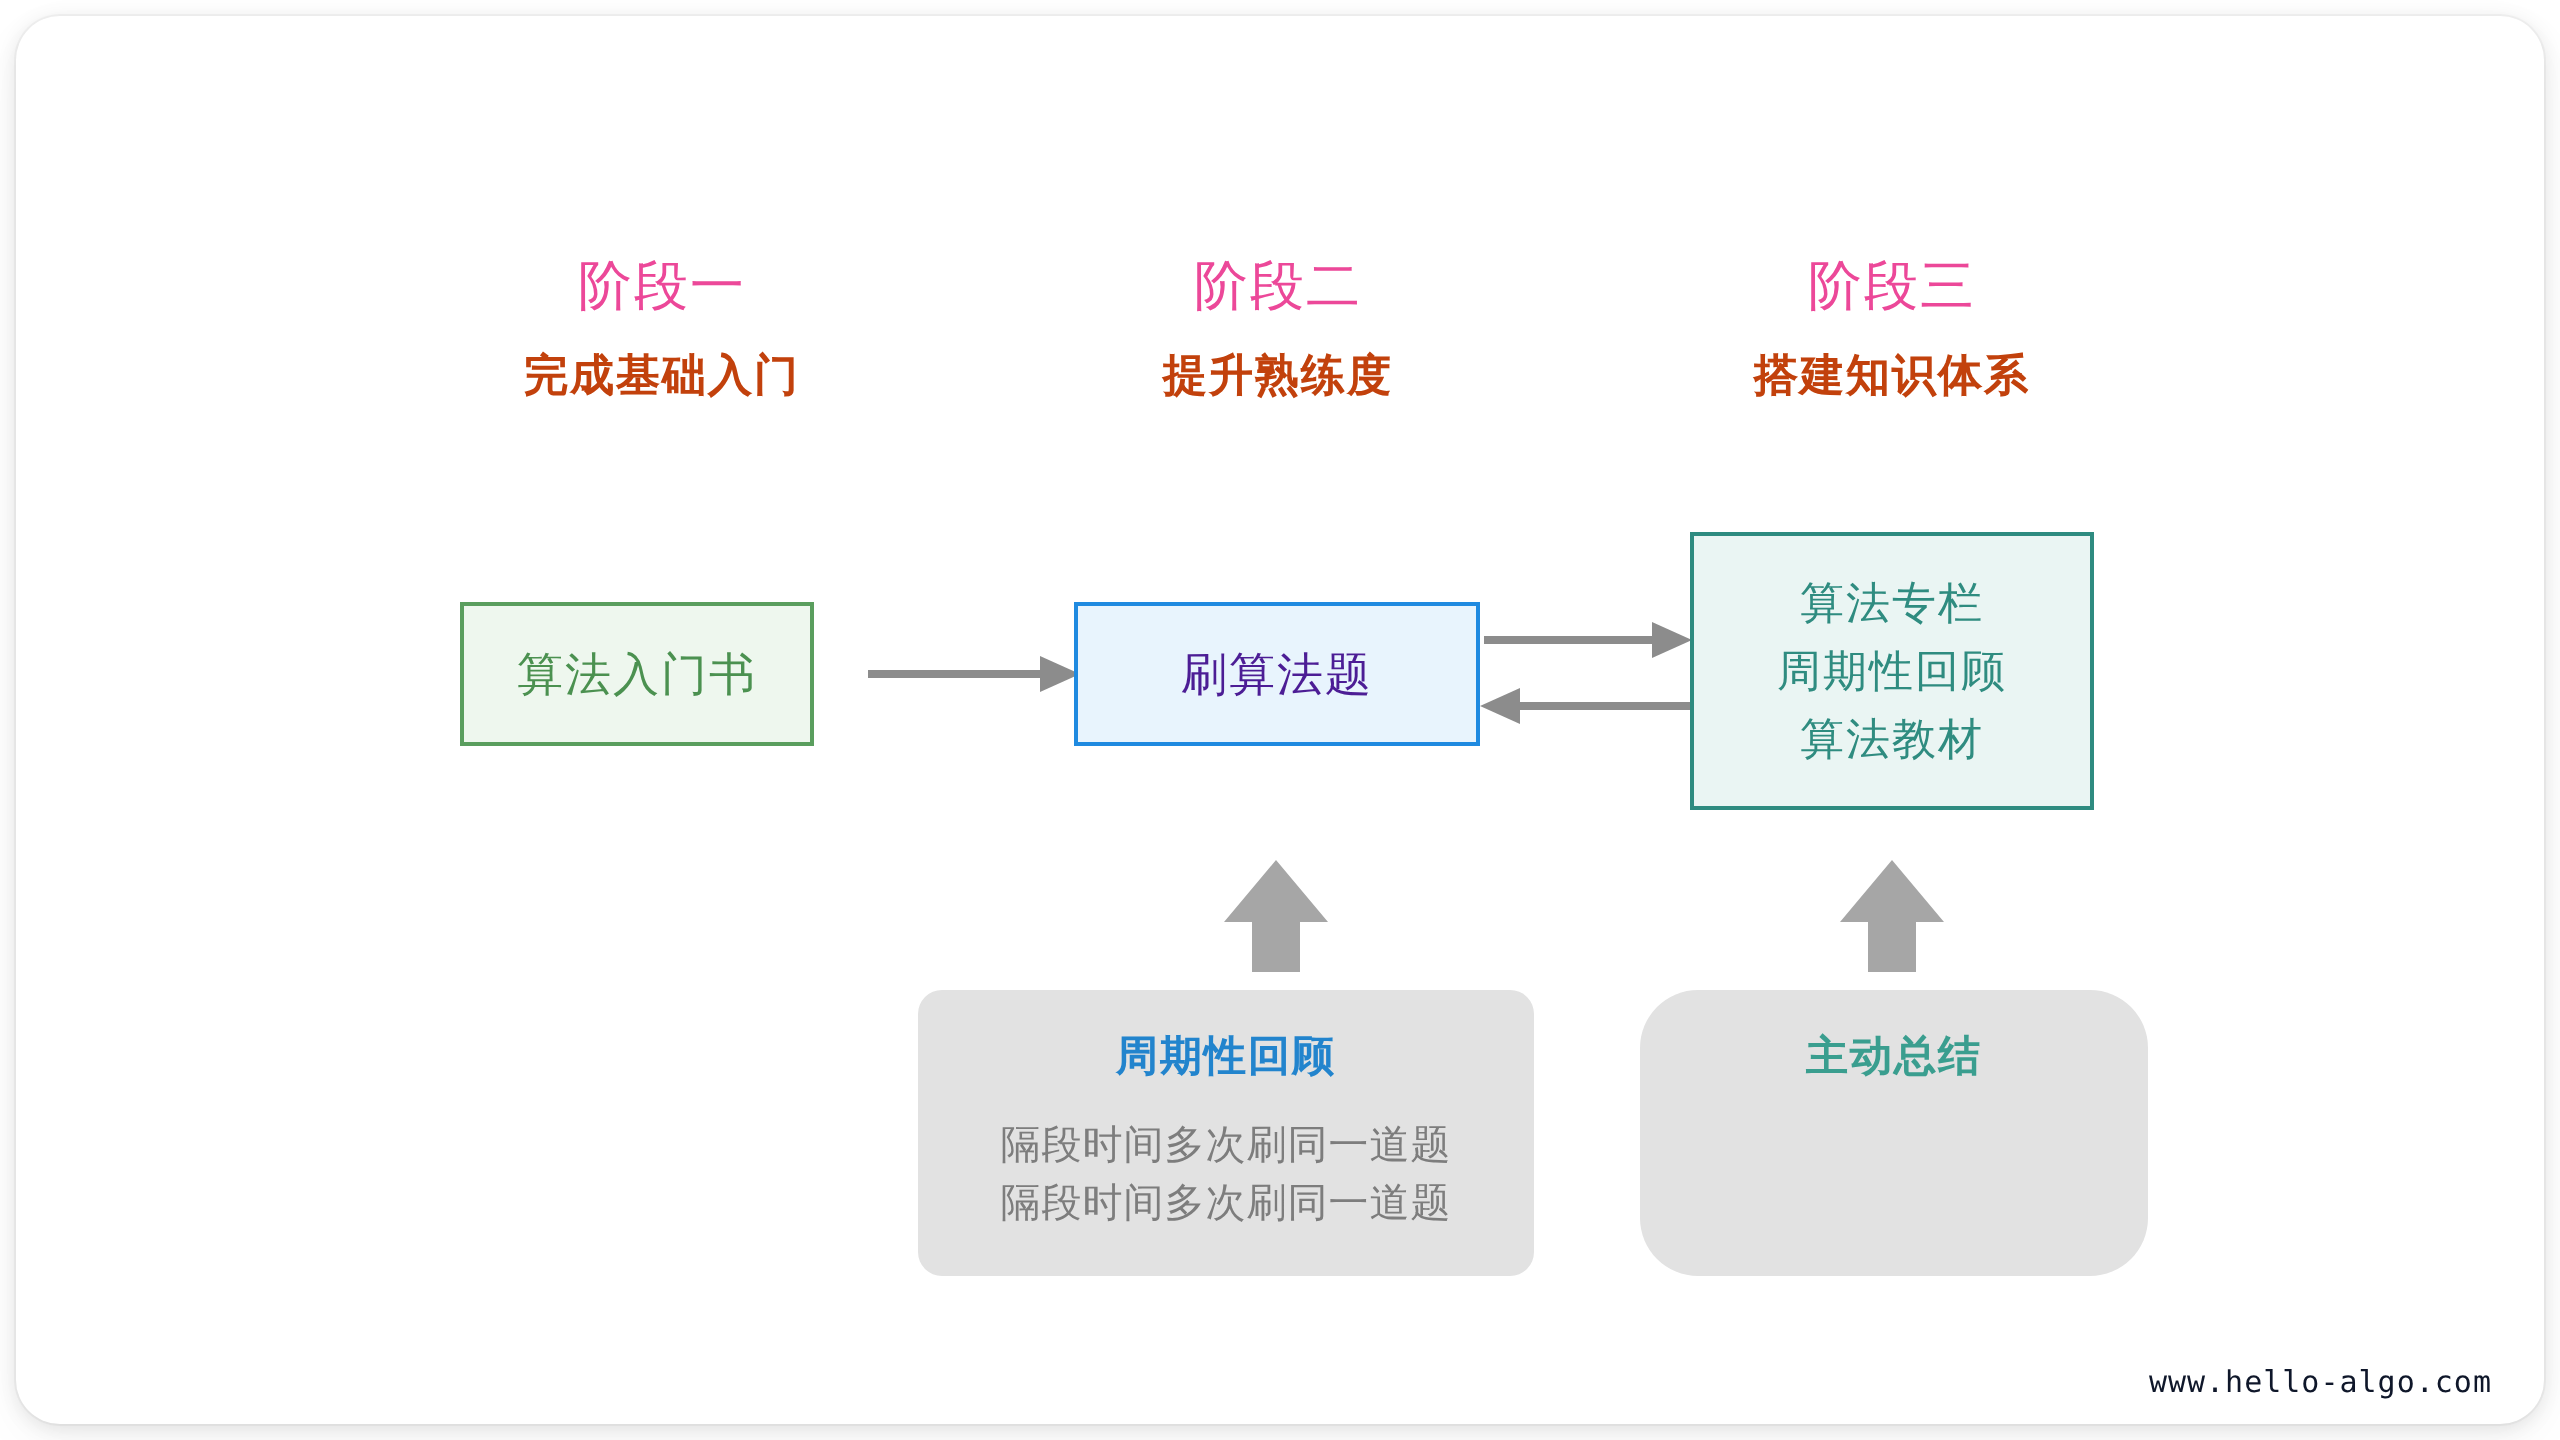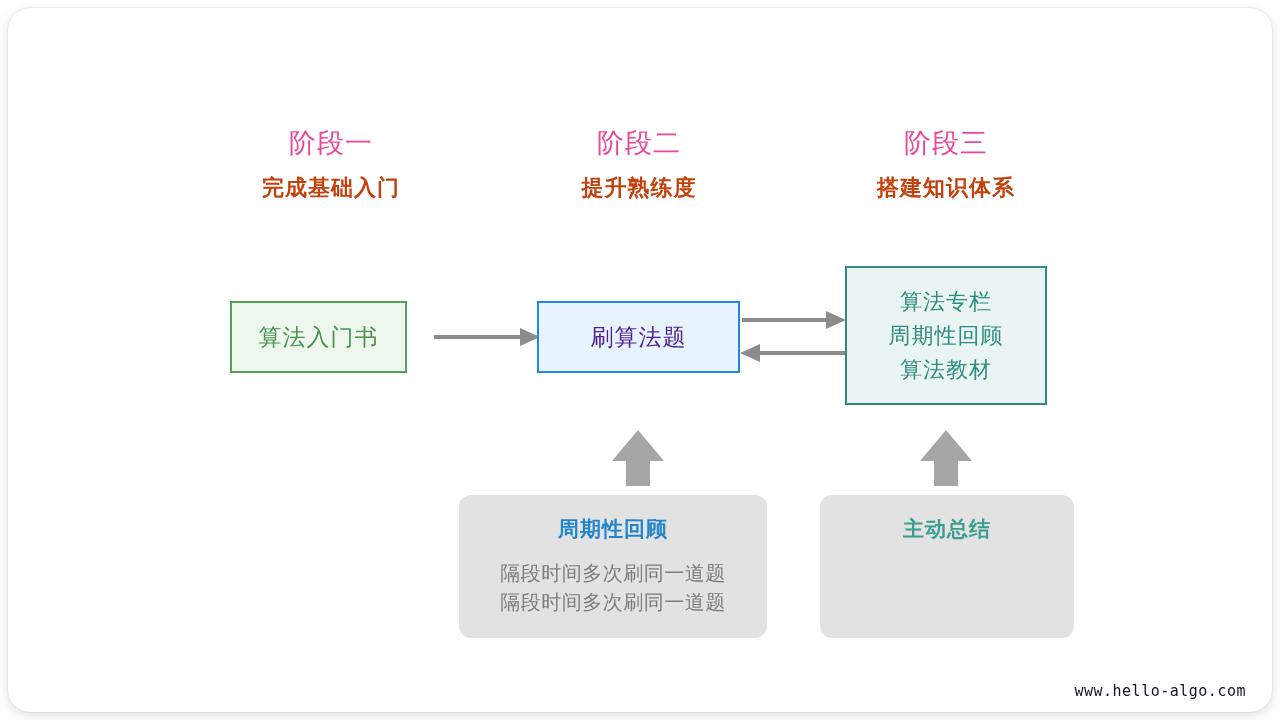--- a/index.html
+++ b/index.html
@@ -105,21 +105,21 @@
     position: absolute;
     box-sizing: border-box;
     border-radius: 12px;
     background: #e2e2e2;
     display: flex;
     flex-direction: column;
     align-items: center;
     padding-top: 20px;
   }
   .note-left  { left: 459px; top: 495px; width: 308px; height: 143px; }
-  .note-right { left: 820px; top: 495px; width: 254px; height: 143px; }
+  .note-right { left: 820px; top: 495px; width: 254px; height: 143px; border-radius: 29px; }
   .note-title {
     font-size: 21px;
     font-weight: bold;
     letter-spacing: 1px;
     line-height: 28px;
   }
   .note-title.blue { color: #2284cd; }
   .note-title.teal { color: #3a9e8f; }
   .note-body {
     margin-top: 16px;

